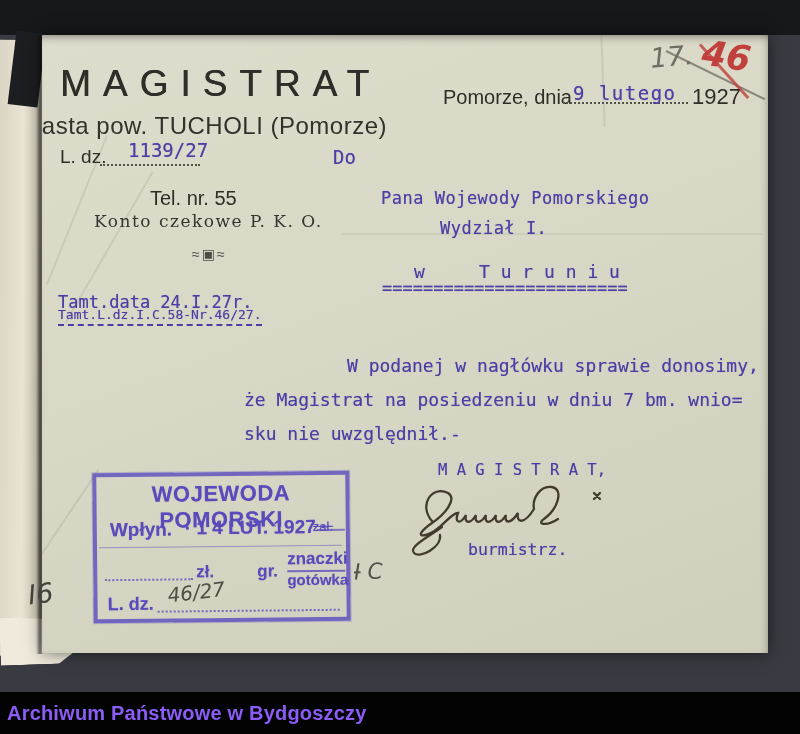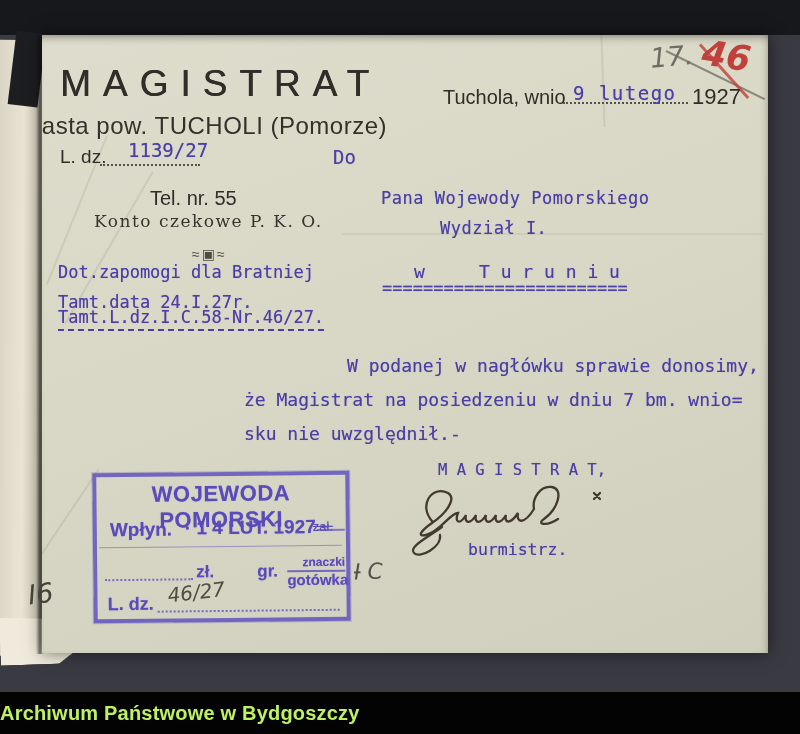--- a/index.html
+++ b/index.html
@@ -33,21 +33,21 @@
   .strike-line{height:0;border-top:2.5px solid #6e6b63;opacity:.75;transform-origin:left center;}
   .red-slash{height:0;border-top:3px solid #c0403c;opacity:.8;transform-origin:left center;}
   
   .stamp{border:4px solid rgba(91,77,190,.82);box-shadow:0 0 0 1px rgba(91,77,190,.25);
     transform:rotate(-.6deg);color:#5a4abc;}
   .stamp *{position:absolute;font-family:"Liberation Sans",sans-serif;color:#5a4abc;
     text-shadow:0 0 .8px rgba(91,77,190,.5);}
   .stamp .sdots{border-bottom:2px dotted rgba(91,77,190,.8);height:0;}
   .footer{position:absolute;left:0;top:692px;width:800px;height:42px;background:#030303;z-index:10;
     display:flex;align-items:center;}
-  .footer span{color:#bef264;font-weight:bold;font-size:20px;letter-spacing:.2px;}
+  .footer span{color:#8b5cf6;font-weight:bold;font-size:20px;padding-left:7px;letter-spacing:.2px;}
   .pre{white-space:pre;text-align:center;}
 </style>
 </head>
 <body>
 
 <div class="stage">
   <div class="top-band"></div>
   <div class="under-page"></div>
   <div class="corner-notch"></div>
   <div class="torn-piece"></div>
@@ -69,32 +69,31 @@
     <div class="red-slash" style="left:658px;top:8px;width:72px;transform:rotate(48deg);"></div>
 
     <div class="printed" style="left:18px;top:28px;font-size:37px;letter-spacing:12px;color:#2f2e29;text-shadow:.5px 0 0 currentColor;">MAGISTRAT</div>
     <div class="printed" style="left:-6px;top:77px;font-size:24px;letter-spacing:.5px;color:#32312b;">iasta pow. TUCHOLI (Pomorze)</div>
 
     <div class="printed" style="left:18px;top:111px;font-size:19px;">L. dz.</div>
     <div class="dots" style="left:58px;top:129px;width:100px;"></div>
     <div class="typed" style="left:86px;top:104px;font-size:19px;">1139/27</div>
     <div class="typed" style="left:291px;top:111px;font-size:19px;">Do</div>
 
-    <div class="printed" style="left:401px;top:51px;font-size:20px;">Tuchola, wnio</div>
+    <div class="printed" style="left:401px;top:51px;font-size:20px;">Pomorze, dnia</div>
     <div class="dots" style="left:521px;top:67px;width:125px;"></div>
     <div class="typed" style="left:531px;top:47px;font-size:19px;letter-spacing:1.5px;">9 lutego</div>
     <div class="printed" style="left:650px;top:49px;font-size:22px;">1927</div>
 
     <div class="printed" style="left:108px;top:152px;font-size:20px;">Tel. nr. 55</div>
     <div class="serif pre" style="left:52px;top:176px;font-size:17px;letter-spacing:1.5px;">Konto czekowe P. K. O.</div>
     <div class="printed" style="left:150px;top:211px;font-size:14px;letter-spacing:2px;color:#4c4c44;">≈▣≈</div>
 
-    <div class="typed" style="left:16px;top:227px;font-size:17px;">Dot.zapomogi dla Bratniej</div>
     <div class="typed" style="left:16px;top:257px;font-size:17px;">Tamt.data 24.I.27r.</div>
-    <div class="typed" style="left:16px;top:272px;font-size:17px;border-bottom:2px dashed #4b3ea6;padding-bottom:2px;">Tamt.L.dz.I.C.58-Nr.46/27.</div>
+    <div class="typed" style="left:16px;top:272px;font-size:13px;border-bottom:2px dashed #4b3ea6;padding-bottom:2px;">Tamt.L.dz.I.C.58-Nr.46/27.</div>
 
     <div class="typed" style="left:339px;top:153px;font-size:17px;letter-spacing:.5px;">Pana Wojewody Pomorskiego</div>
     <div class="typed" style="left:398px;top:183px;font-size:17px;letter-spacing:.5px;">Wydział I.</div>
     <div class="typed" style="left:372px;top:226px;font-size:18px;text-align:center;">w     T u r u n i u</div>
     <div class="typed" style="left:340px;top:243px;font-size:17px;">========================</div>
 
     <div class="typed" style="left:305px;top:320px;font-size:18px;">W podanej w nagłówku sprawie donosimy,</div>
     <div class="typed" style="left:202px;top:354px;font-size:18px;">że Magistrat na posiedzeniu w dniu 7 bm. wnio=</div>
     <div class="typed" style="left:202px;top:388px;font-size:18px;">sku nie uwzględnił.-</div>
 
@@ -111,21 +110,21 @@
     <div class="stamp" style="left:51px;top:437px;width:249px;height:142px;">
       <div style="left:0;top:5px;width:100%;text-align:center;font-size:22px;font-weight:bold;letter-spacing:.5px;">WOJEWODA POMORSKI</div>
       <div style="left:13px;top:42px;font-size:19px;font-weight:bold;">Wpłyn.</div>
       <div style="left:88px;top:41px;font-size:19px;font-weight:bold;white-space:pre;">· 1 4 LUT. 1927 ·</div>
       <div style="left:216px;top:44px;font-size:13px;text-decoration:line-through;">zał.</div>
       <div style="left:220px;top:54px;width:28px;height:0;border-top:2px solid rgba(91,77,190,.7);"></div>
       <div style="left:2px;top:70px;width:243px;height:0;border-top:1.5px solid rgba(91,77,190,.5);"></div>
       <div class="sdots" style="left:8px;top:102px;width:88px;"></div>
       <div style="left:99px;top:86px;font-size:17px;font-weight:bold;">zł.</div>
       <div style="left:160px;top:86px;font-size:17px;font-weight:bold;">gr.</div>
-      <div style="left:190px;top:80px;width:58px;text-align:right;font-size:12px;font-weight:bold;border-bottom:2px solid rgba(91,77,190,.8);padding-bottom:1px;">znaczki</div>
+      <div style="left:190px;top:74px;width:58px;text-align:right;font-size:17px;font-weight:bold;border-bottom:2px solid rgba(91,77,190,.8);padding-bottom:1px;">znaczki</div>
       <div style="left:190px;top:96px;width:58px;text-align:center;font-size:15px;font-weight:bold;">gotówka</div>
       <div style="left:10px;top:117px;font-size:18px;font-weight:bold;">L. dz.</div>
       <div class="sdots" style="left:60px;top:134px;width:182px;"></div>
       <div class="pencil" style="left:70px;top:104px;font-size:20px;color:#514d45;transform:rotate(-6deg);text-shadow:none;font-family:'DejaVu Sans',sans-serif;">46/27</div>
     </div>
 
     <div class="pencil" style="left:312px;top:524px;font-size:22px;color:#55524b;transform:rotate(-2deg);">
       <span style="position:static;text-decoration:line-through;">I</span>
       <span style="position:static;">C</span>
     </div>

